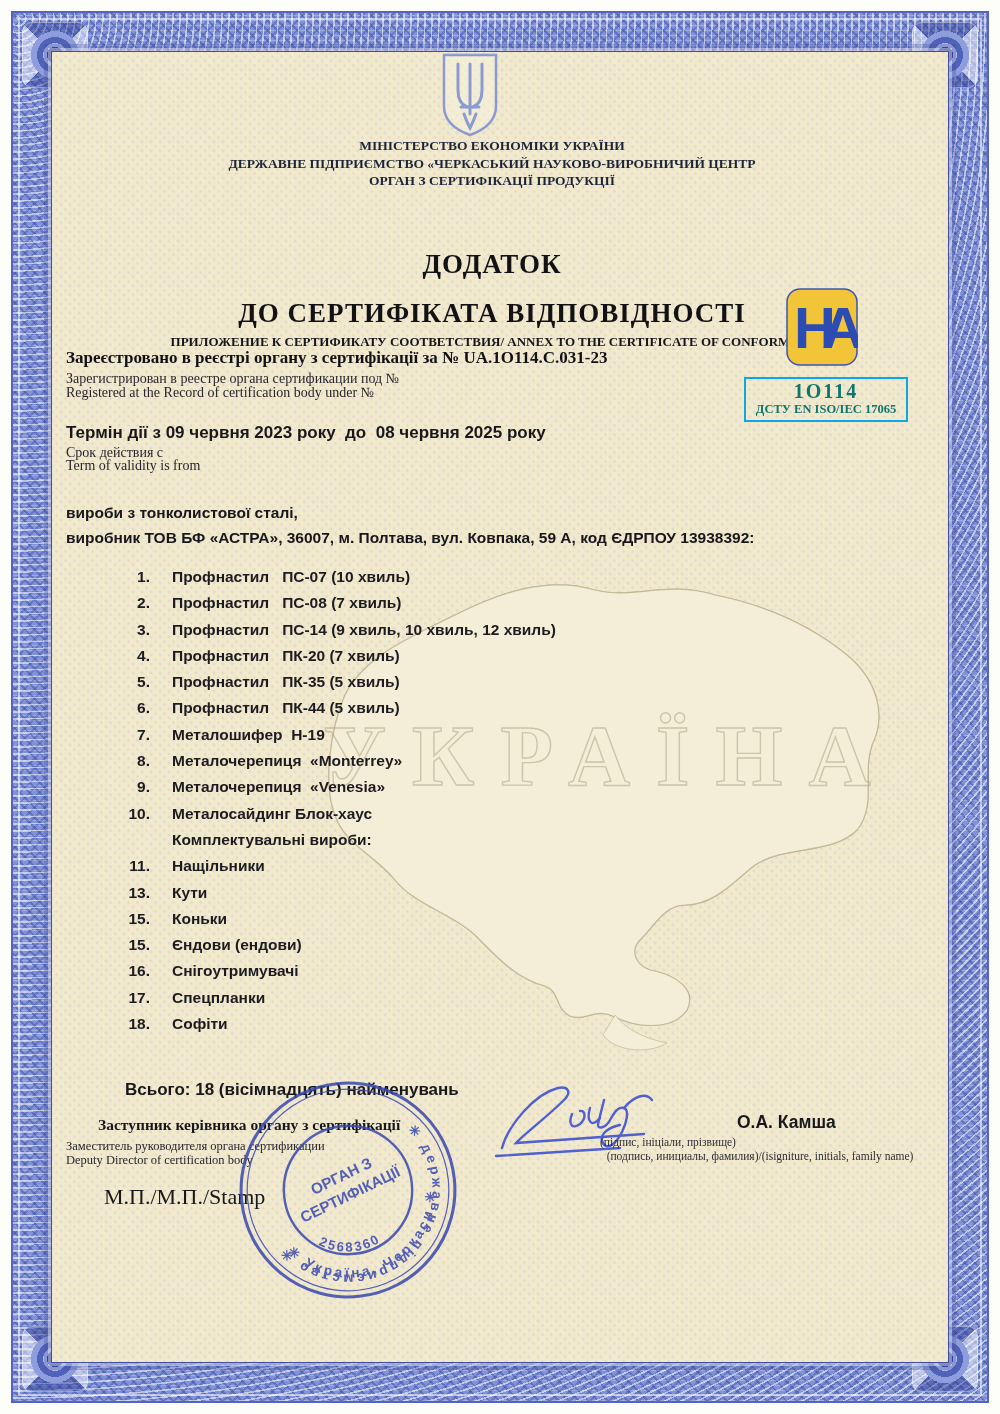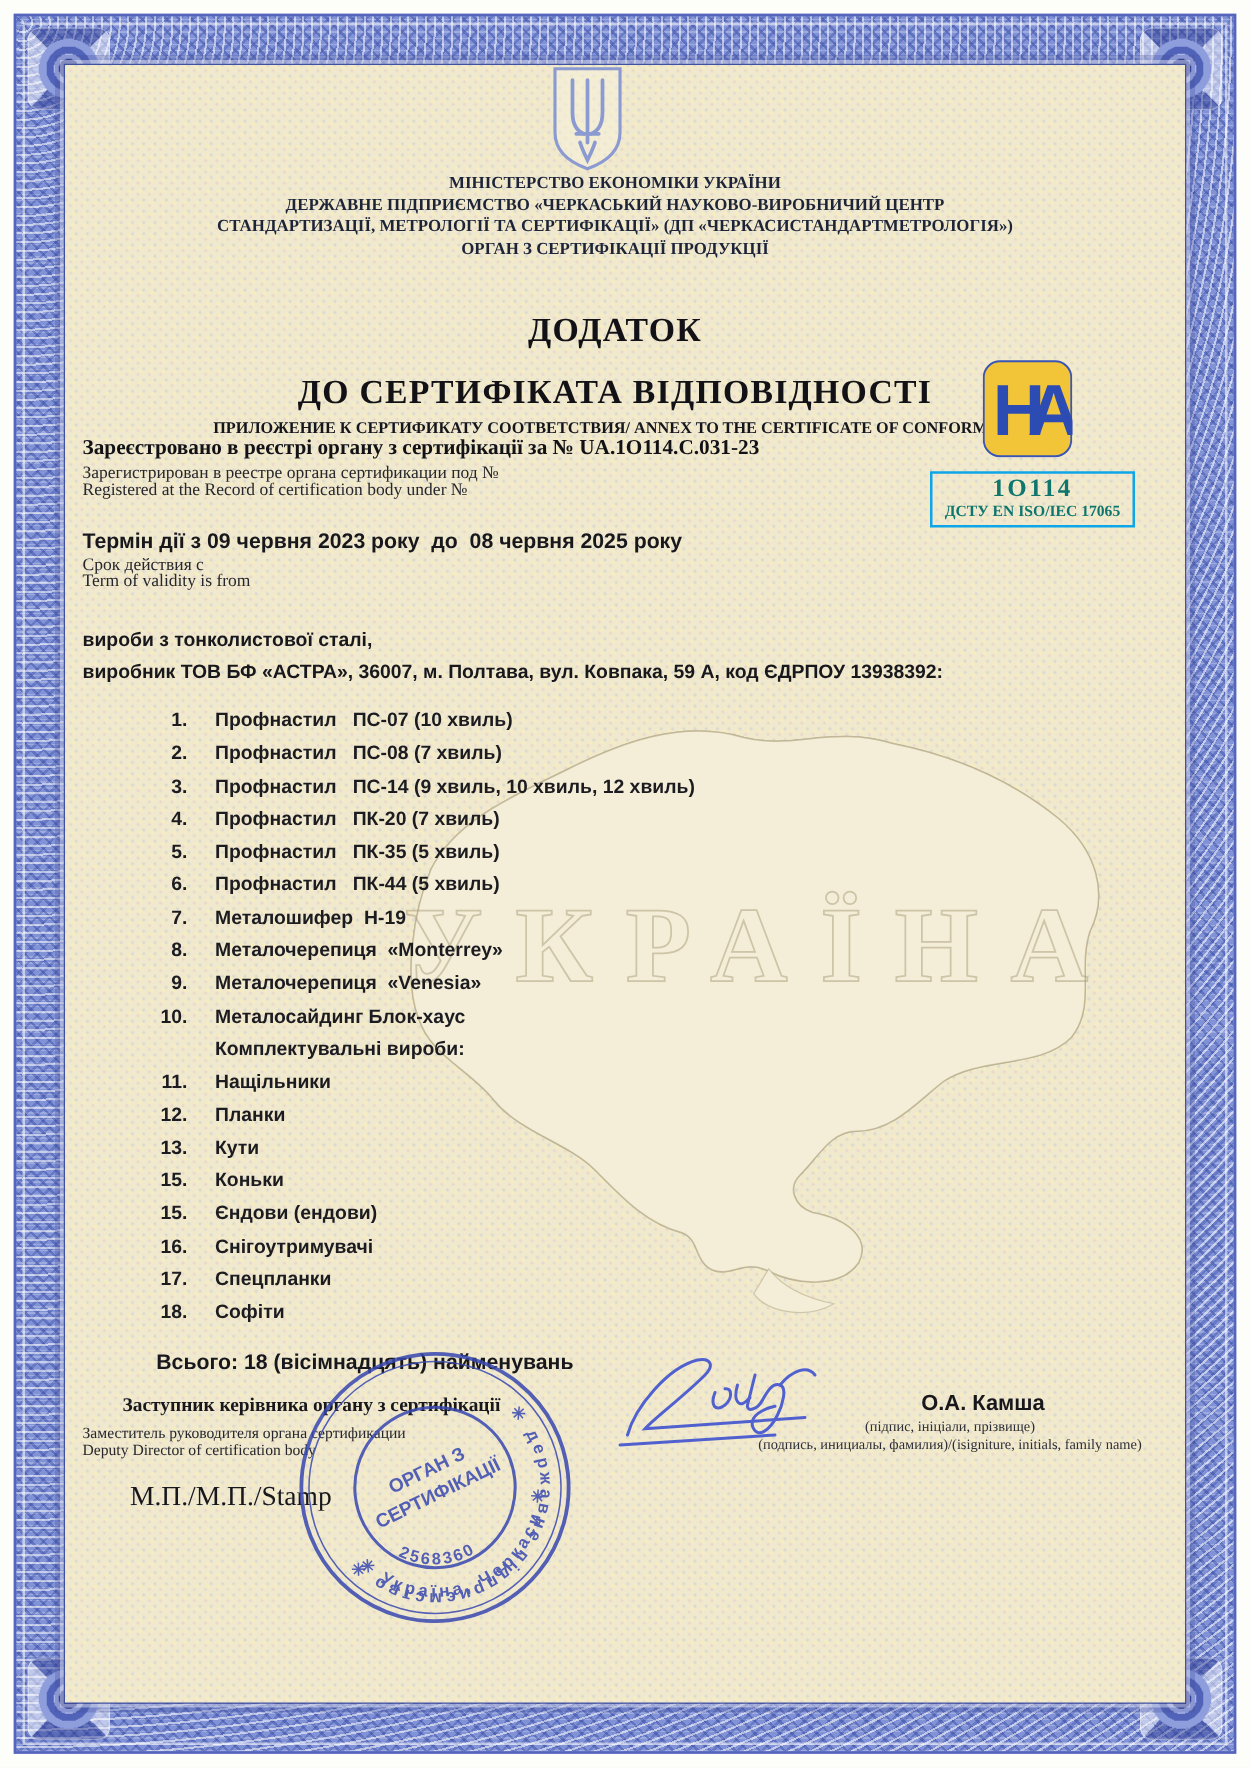--- a/index.html
+++ b/index.html
@@ -101,21 +101,20 @@
       <path d="M21,12 V38 C21,48 25,53 30,55"></path>
       <path d="M45,12 V38 C45,48 41,53 36,55"></path>
       <path d="M27,62 C29,68 31,72 33,76 C35,72 37,68 39,62"></path>
       <path d="M24,55 H42"></path>
     </g>
   </svg>
 
   <div class="abs ctr" style="top:137px;">
     <div class="hline serif">МІНІСТЕРСТВО ЕКОНОМІКИ УКРАЇНИ</div>
     <div class="hline serif">ДЕРЖАВНЕ ПІДПРИЄМСТВО «ЧЕРКАСЬКИЙ НАУКОВО-ВИРОБНИЧИЙ ЦЕНТР</div>
-    <div class="hline serif">СТАНДАРТИЗАЦІЇ, МЕТРОЛОГІЇ ТА СЕРТИФІКАЦІЇ» (ДП «ЧЕРКАСИСТАНДАРТМЕТРОЛОГІЯ»)</div>
     <div class="hline serif">ОРГАН З СЕРТИФІКАЦІЇ ПРОДУКЦІЇ</div>
   </div>
 
   <div class="abs ctr" style="top:249px;text-align:center;">
     <div class="title1 serif">ДОДАТОК</div>
     <div class="title1 serif" style="margin-top:18px;">ДО СЕРТИФІКАТА ВІДПОВІДНОСТІ</div>
     <div class="subtitle serif" style="margin-top:5px;">ПРИЛОЖЕНИЕ К СЕРТИФИКАТУ СООТВЕТСТВИЯ/ ANNEX TO THE CERTIFICATE OF CONFORMITY</div>
   </div>
 
   <svg class="abs" style="left:786px;top:288px;" width="72" height="78" viewBox="0 0 72 78">
@@ -179,24 +178,20 @@
         <span class="num">10.</span>
         <span class="txt">Металосайдинг Блок-хаус</span>
       </div>
       <div class="row">
         <span class="num"></span>
         <span class="txt">Комплектувальні вироби:</span>
       </div>
       <div class="row">
         <span class="num">11.</span>
         <span class="txt">Нащільники</span>
-      </div>
-      <div class="row">
-        <span class="num">12.</span>
-        <span class="txt">Планки</span>
       </div>
       <div class="row">
         <span class="num">13.</span>
         <span class="txt">Кути</span>
       </div>
       <div class="row">
         <span class="num">15.</span>
         <span class="txt">Коньки</span>
       </div>
       <div class="row">
@@ -255,16 +250,16 @@
       <path d="M10,68 C16,46 42,14 66,8 C76,6 80,12 72,20 C54,38 32,54 24,63 L152,54"></path>
       <path d="M4,76 L128,68"></path>
       <path d="M80,34 C76,44 80,50 88,44 C94,39 94,30 88,31"></path>
       <path d="M98,28 C94,42 100,48 108,38"></path>
       <path d="M112,20 L106,44 C105,50 114,48 118,40 C122,33 126,26 132,28 C138,30 134,44 130,52 C124,64 114,72 110,61 C108,53 118,47 128,45"></path>
       <path d="M132,28 C142,16 154,12 160,20"></path>
     </g>
   </svg>
 
   <div class="abs sans b" style="left:737px;top:1112px;font-size:17.5px;">О.А. Камша</div>
-  <div class="abs serif" style="left:600px;top:1136px;width:320px;text-align:center;font-size:11.5px;color:#2e2e36;">(підпис, ініціали, прізвище)</div>
+  <div class="abs serif" style="left:600px;top:1136px;width:320px;font-size:11.5px;color:#2e2e36;">(підпис, ініціали, прізвище)</div>
   <div class="abs serif" style="left:600px;top:1150px;width:320px;text-align:center;font-size:11.5px;color:#2e2e36;">(подпись, инициалы, фамилия)/(isigniture, initials, family name)</div>
 
 </div>
 
 </body></html>

